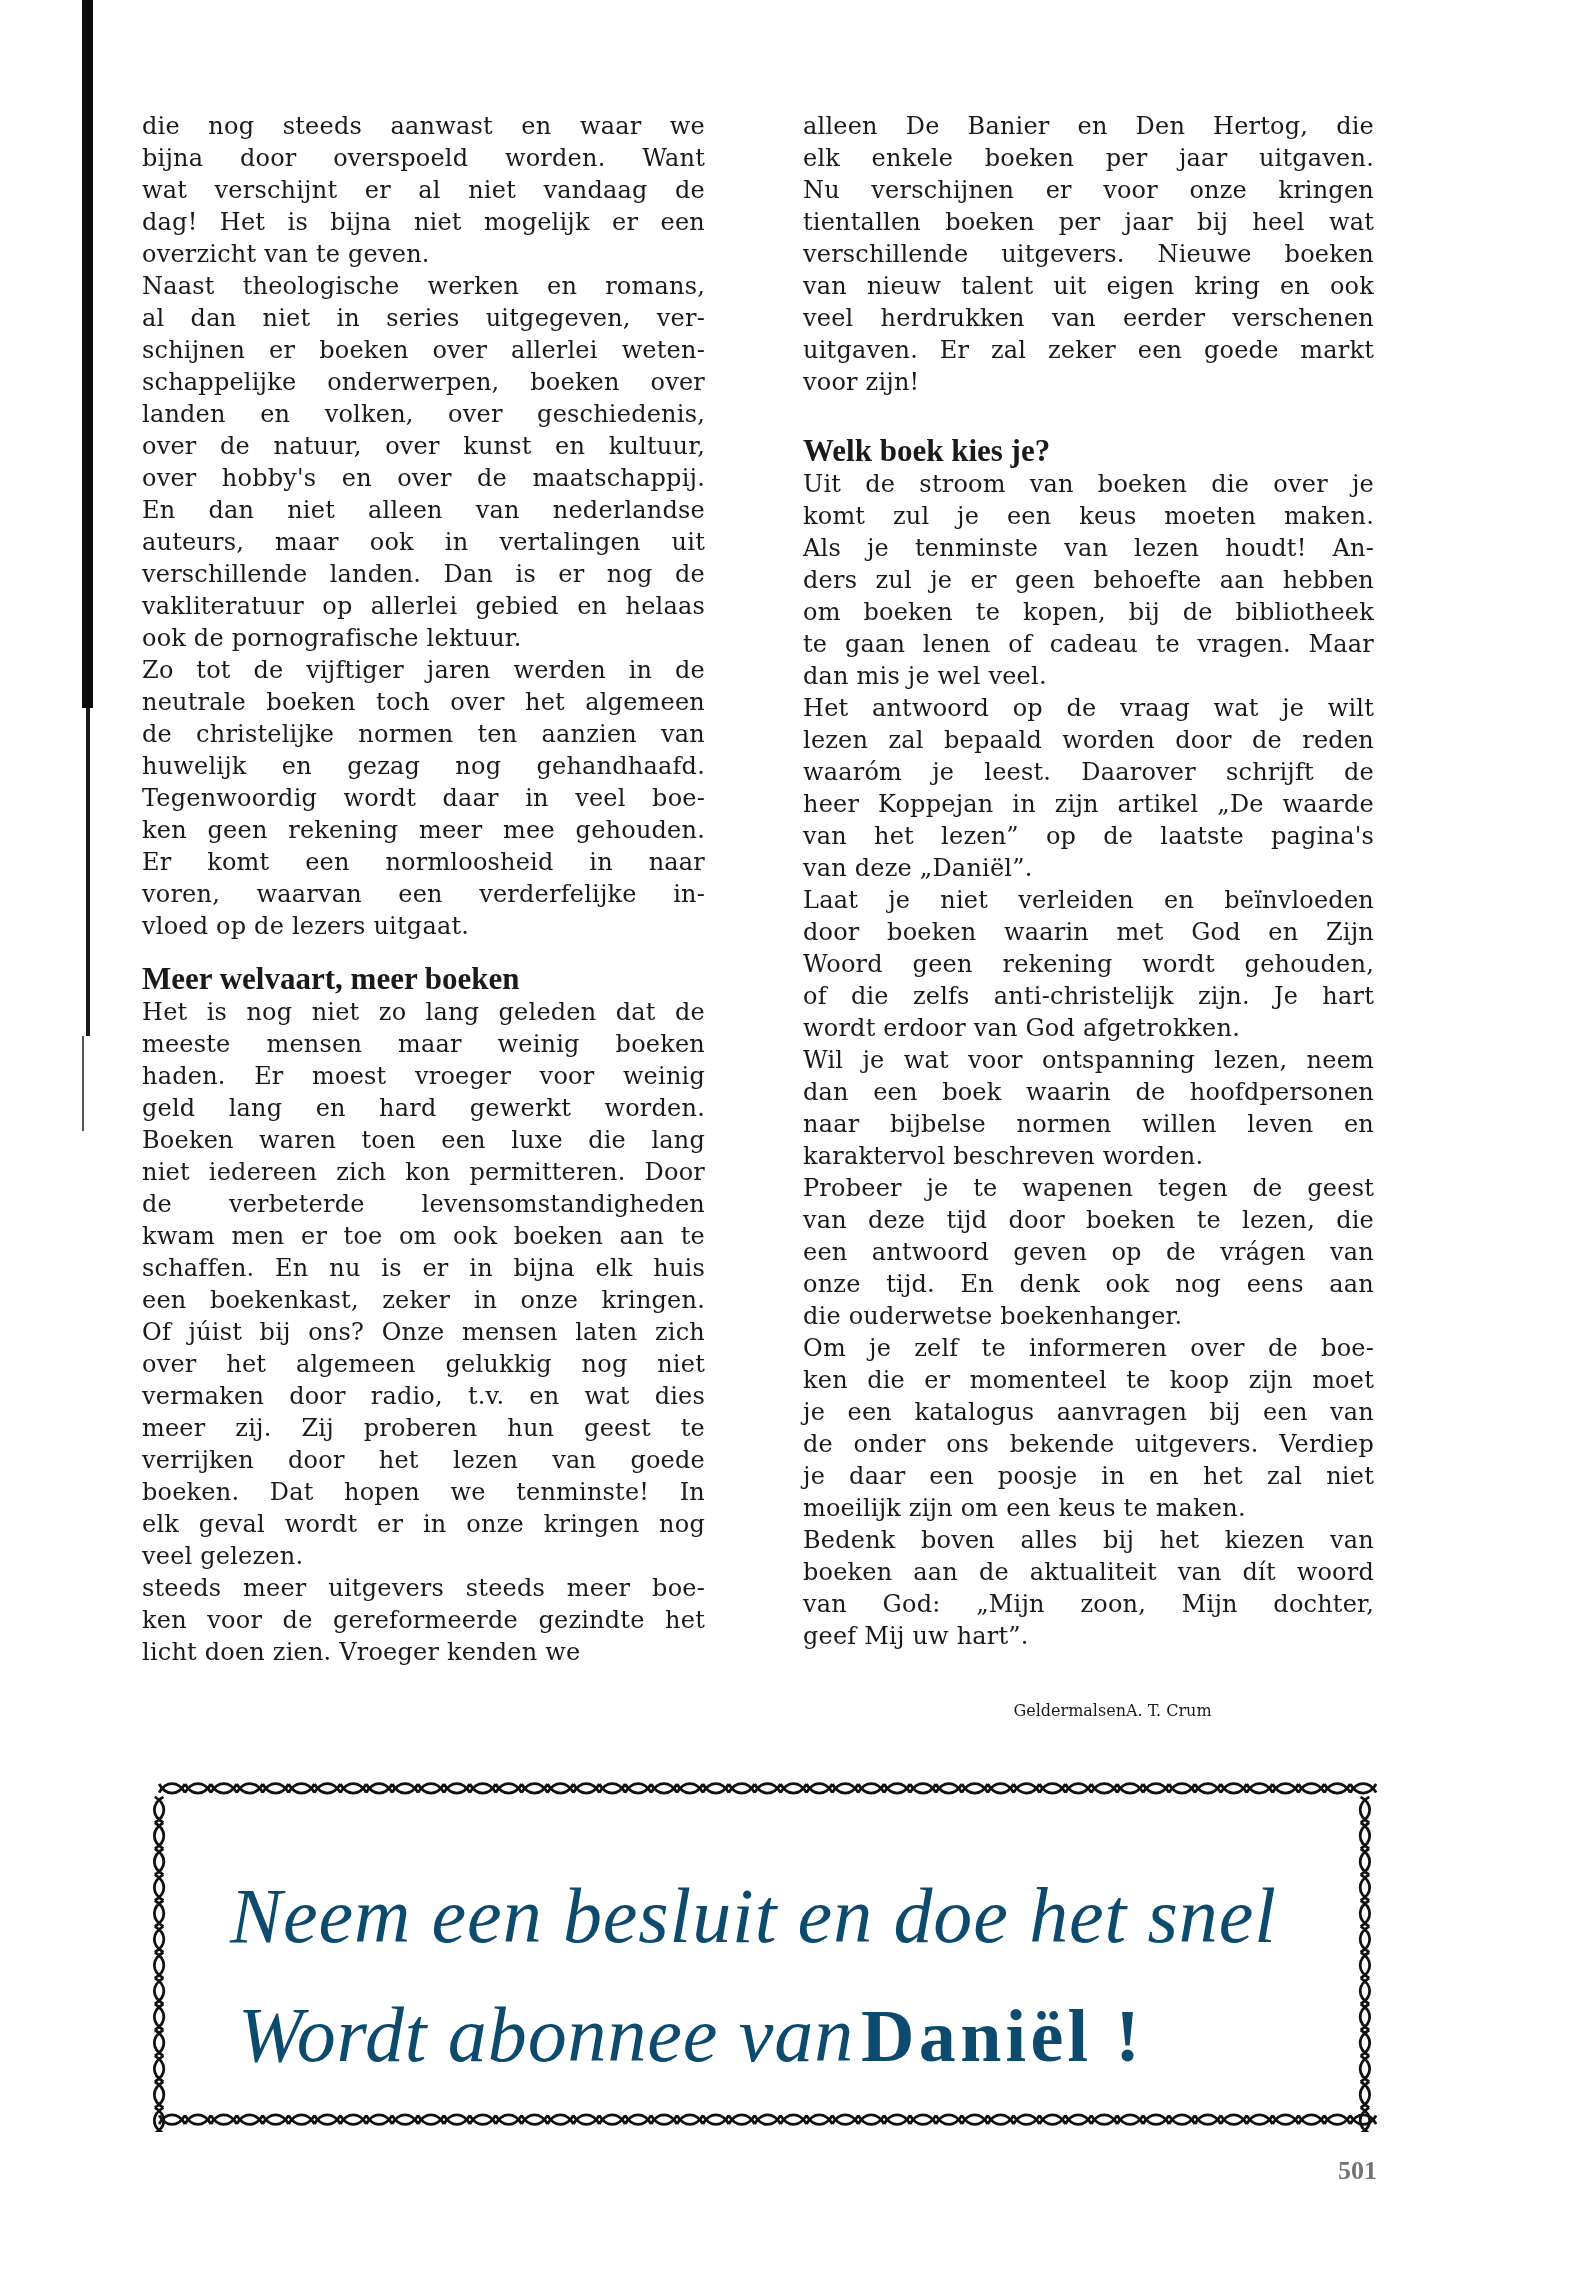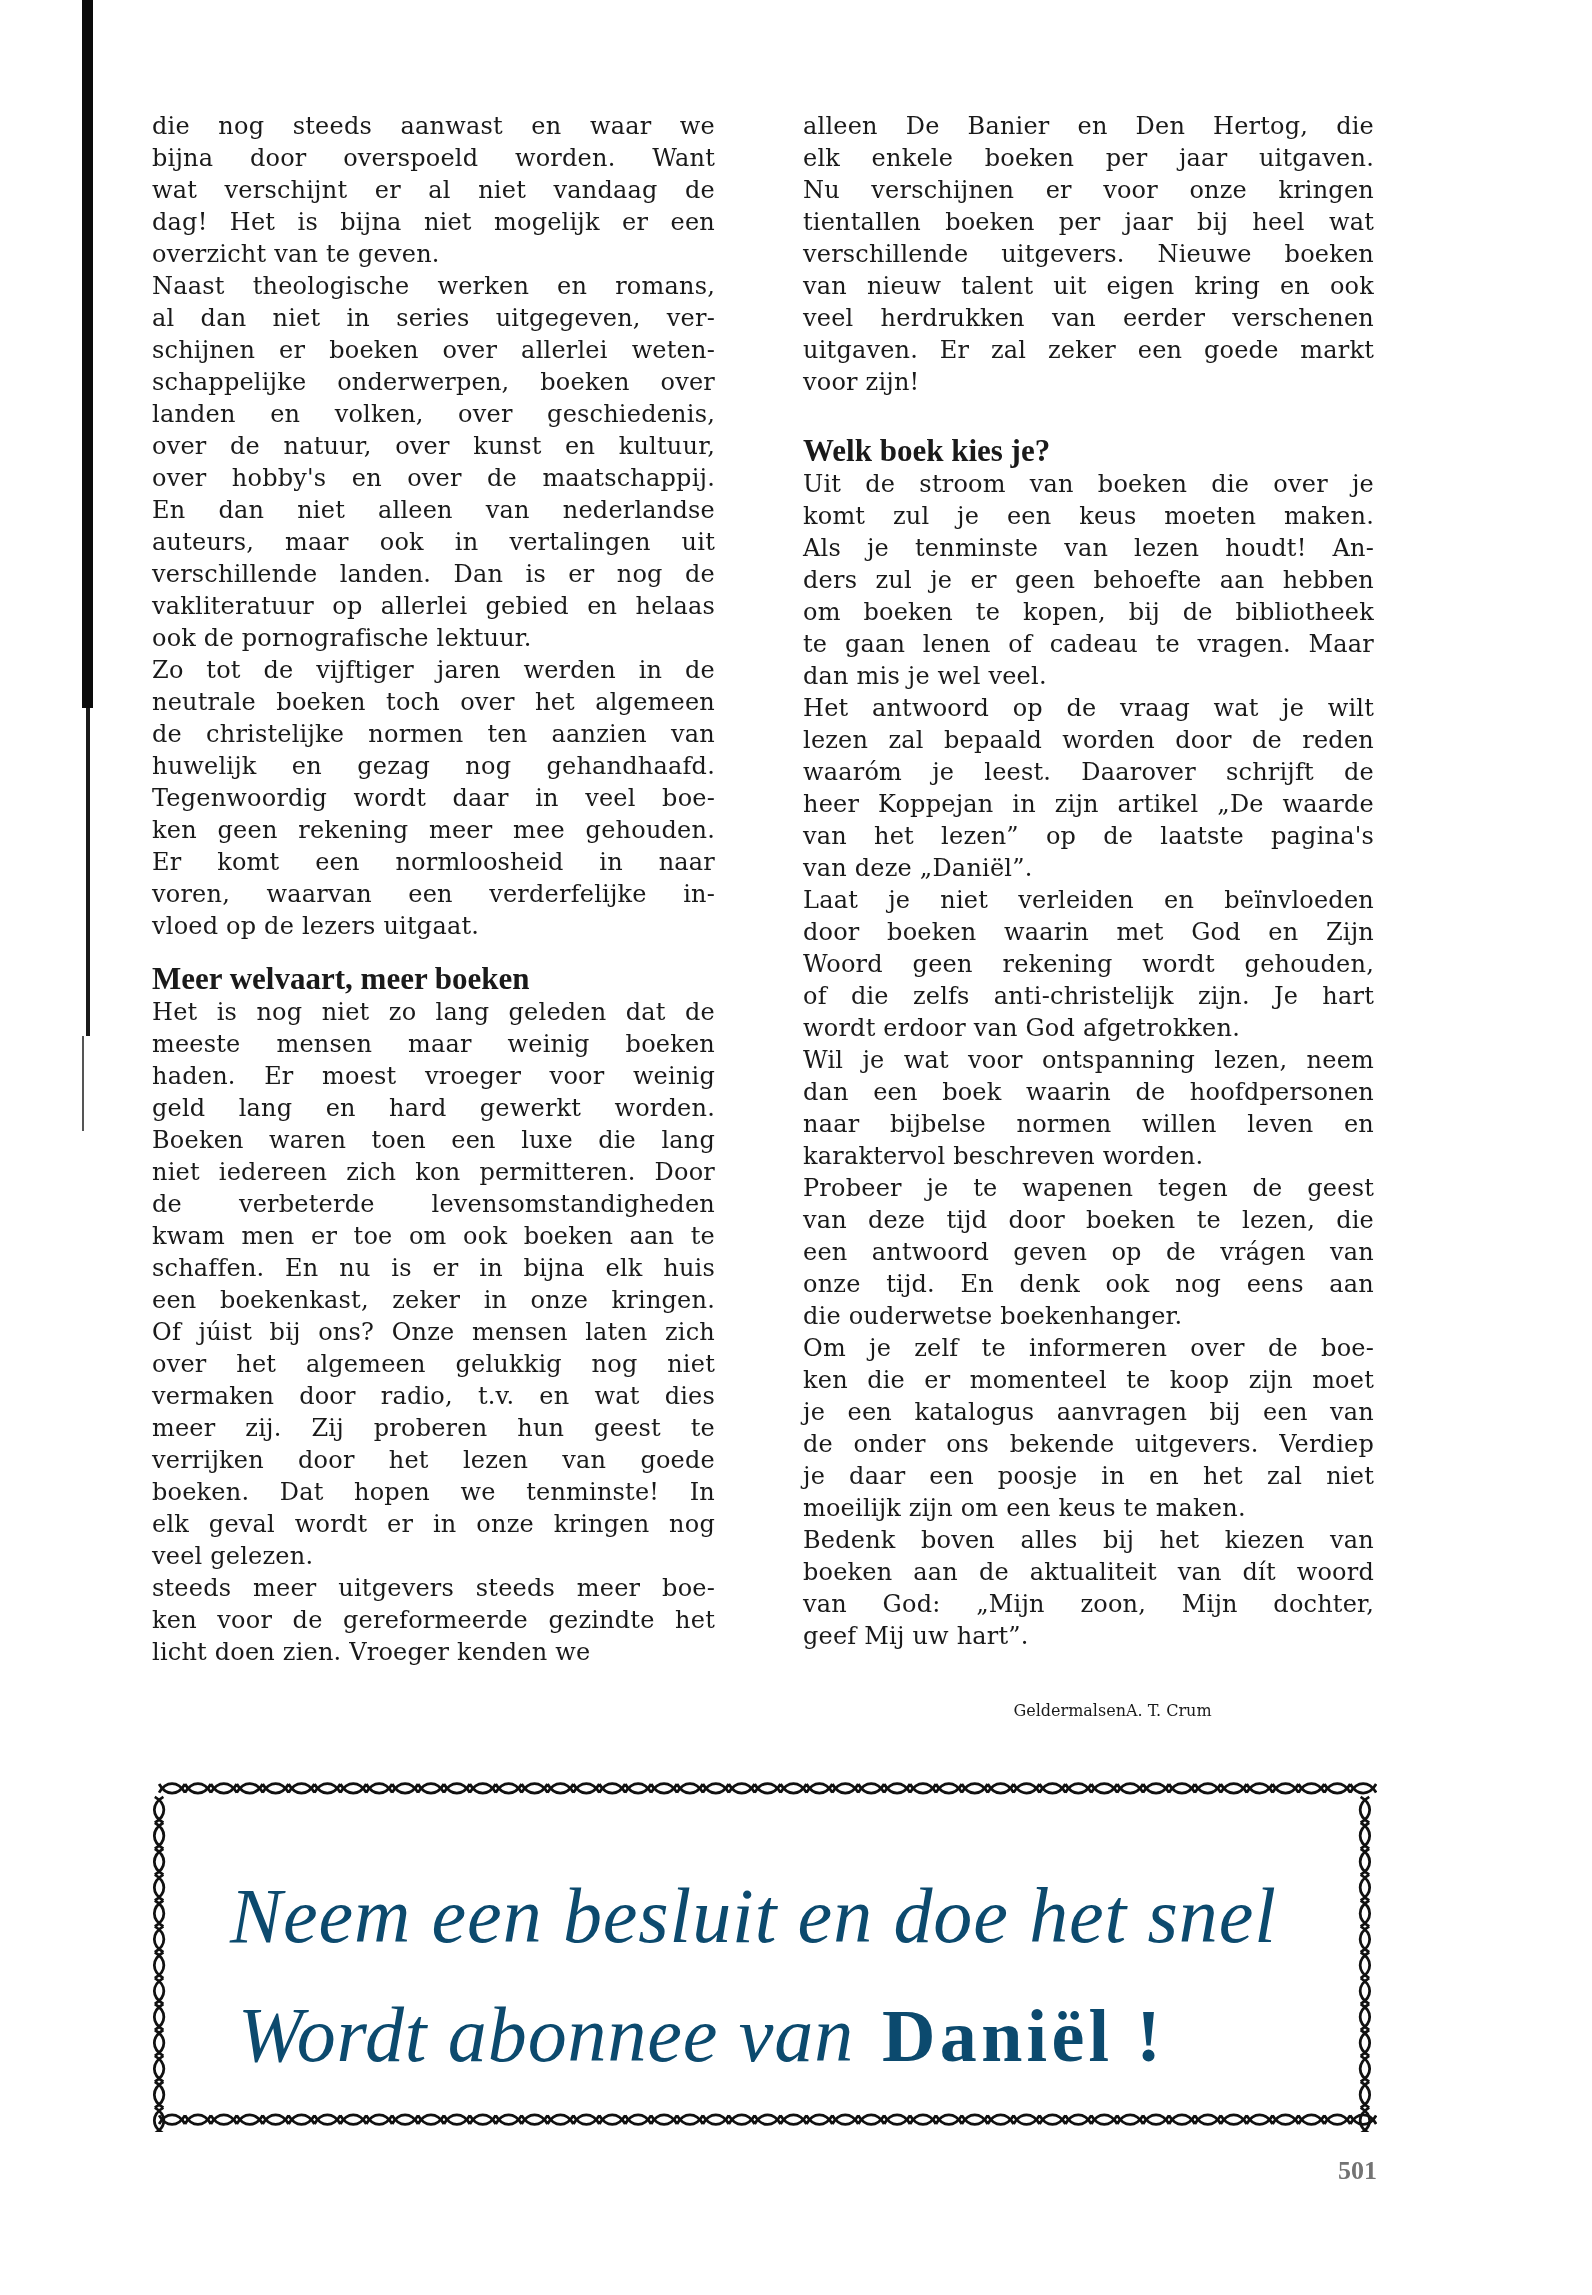--- a/index.html
+++ b/index.html
@@ -13,21 +13,21 @@
   .edge-bar-mid {
     position:absolute; left:86px; top:708px; width:4.3px; height:328px; background:#1a1a1a;
   }
   .edge-bar-thin {
     position:absolute; left:82px; top:1036px; width:1.7px; height:95px; background:#555;
   }
   .column {
     position:absolute; top:110px;
     font-size:24px; line-height:32px; letter-spacing:0.2px;
   }
-  .col-left { left:152px; width:563px; }
+  .col-left { left:142px; width:563px; }
   .col-right { left:803px; width:571px; }
   .line {
     display:block; white-space:nowrap; text-align:justify; text-align-last:justify; height:32px;
   }
   .line.last { text-align-last:left; }
   .heading {
     display:block; font-family:"Liberation Serif","DejaVu Serif",serif; font-weight:bold;
     font-size:31px; line-height:35px; margin-top:19px; height:35px; letter-spacing:0;
   }
   .gap { display:block; height:19px; }
@@ -38,21 +38,21 @@
   .ad-box {
     position:absolute; left:147px; top:1776px; width:1230px; height:356px;
   }
   .ad-box svg { position:absolute; left:0; top:0; }
   .ad-line {
     position:absolute; font-family:Liberation Serif, serif; font-style:italic;
     font-size:78px; line-height:86px; color:#0c4a6e; white-space:nowrap;text-align:right;
   }
   .ad-line-1 { left:83px; top:97px; letter-spacing:0.9px; }
   .ad-line-2 { left:91px; top:216px; letter-spacing:0.9px; }
-  .ad-brand { font-style:normal; font-weight:bold; letter-spacing:4.3px; font-size:74px; margin-left:28px; }
+  .ad-brand { font-style:normal; font-weight:bold; letter-spacing:4.3px; font-size:74px; margin-left:7px; }
   .page-number {
     position:absolute; left:1329px; top:2156px; width:48px; text-align:right;
     font-family:"Liberation Serif","DejaVu Serif",serif; font-size:26px; font-weight:bold; color:#737373;
   }
 </style>
 </head>
 <body>
 
 <div class="edge-bar-thick"></div>
 <div class="edge-bar-mid"></div>

